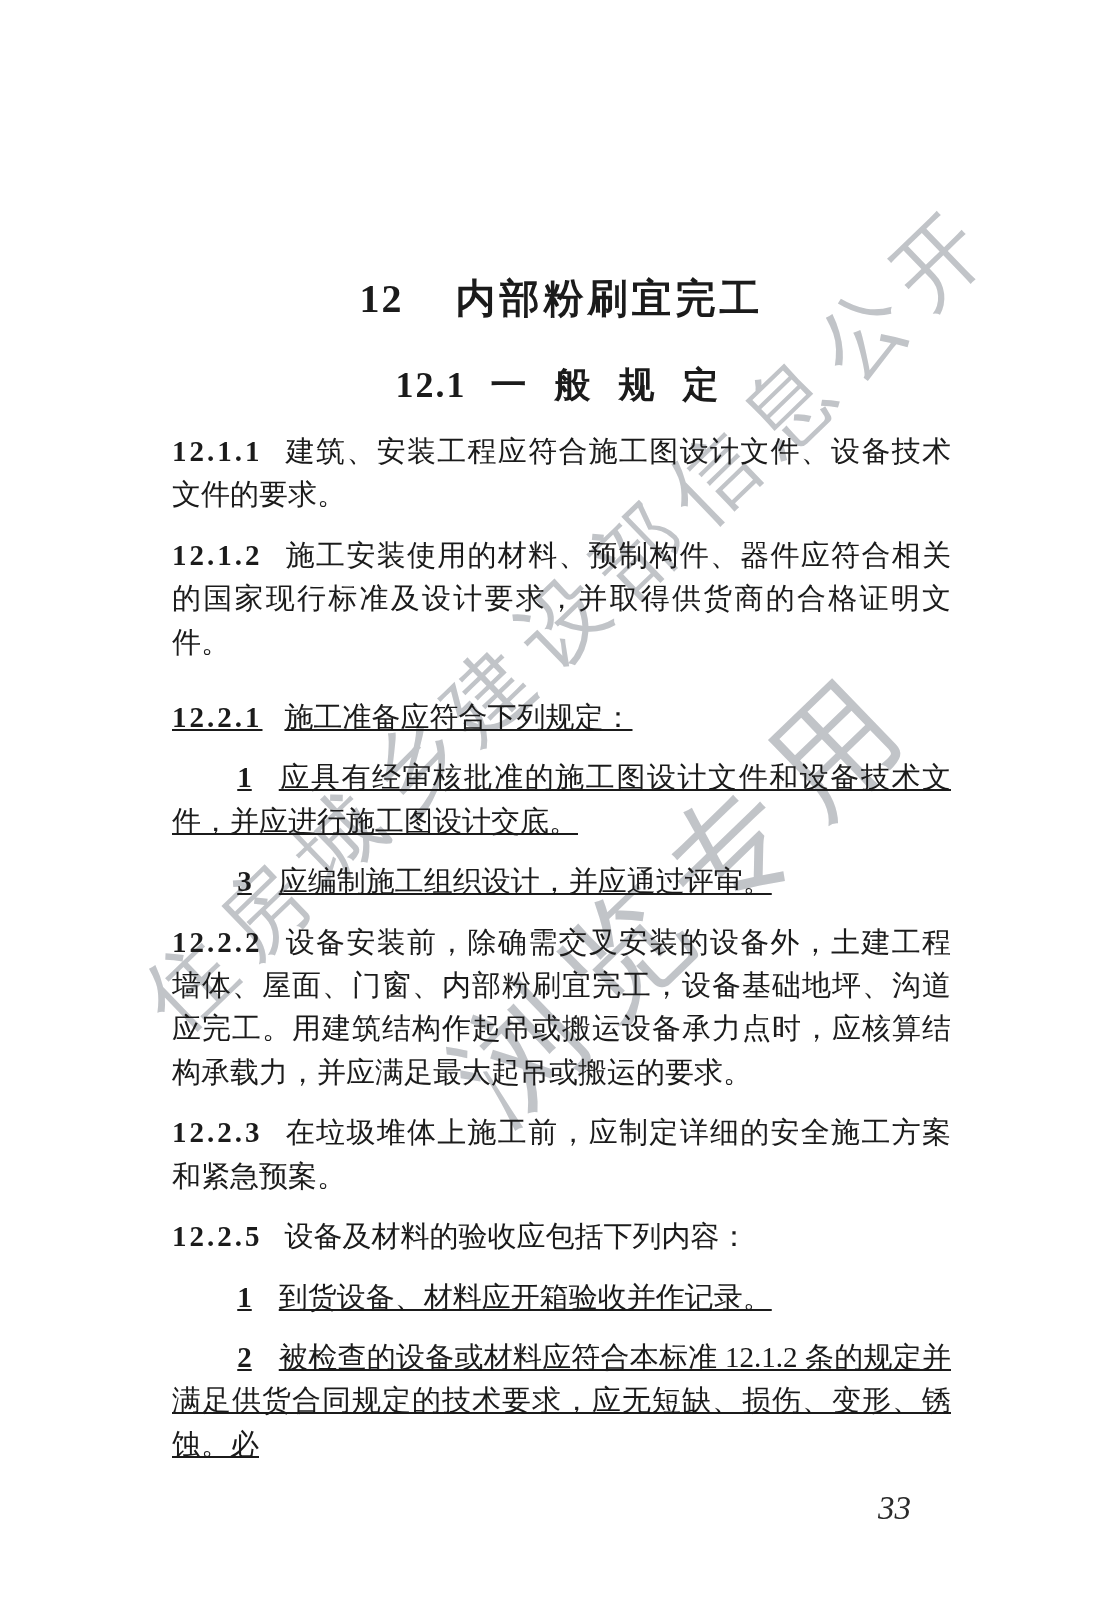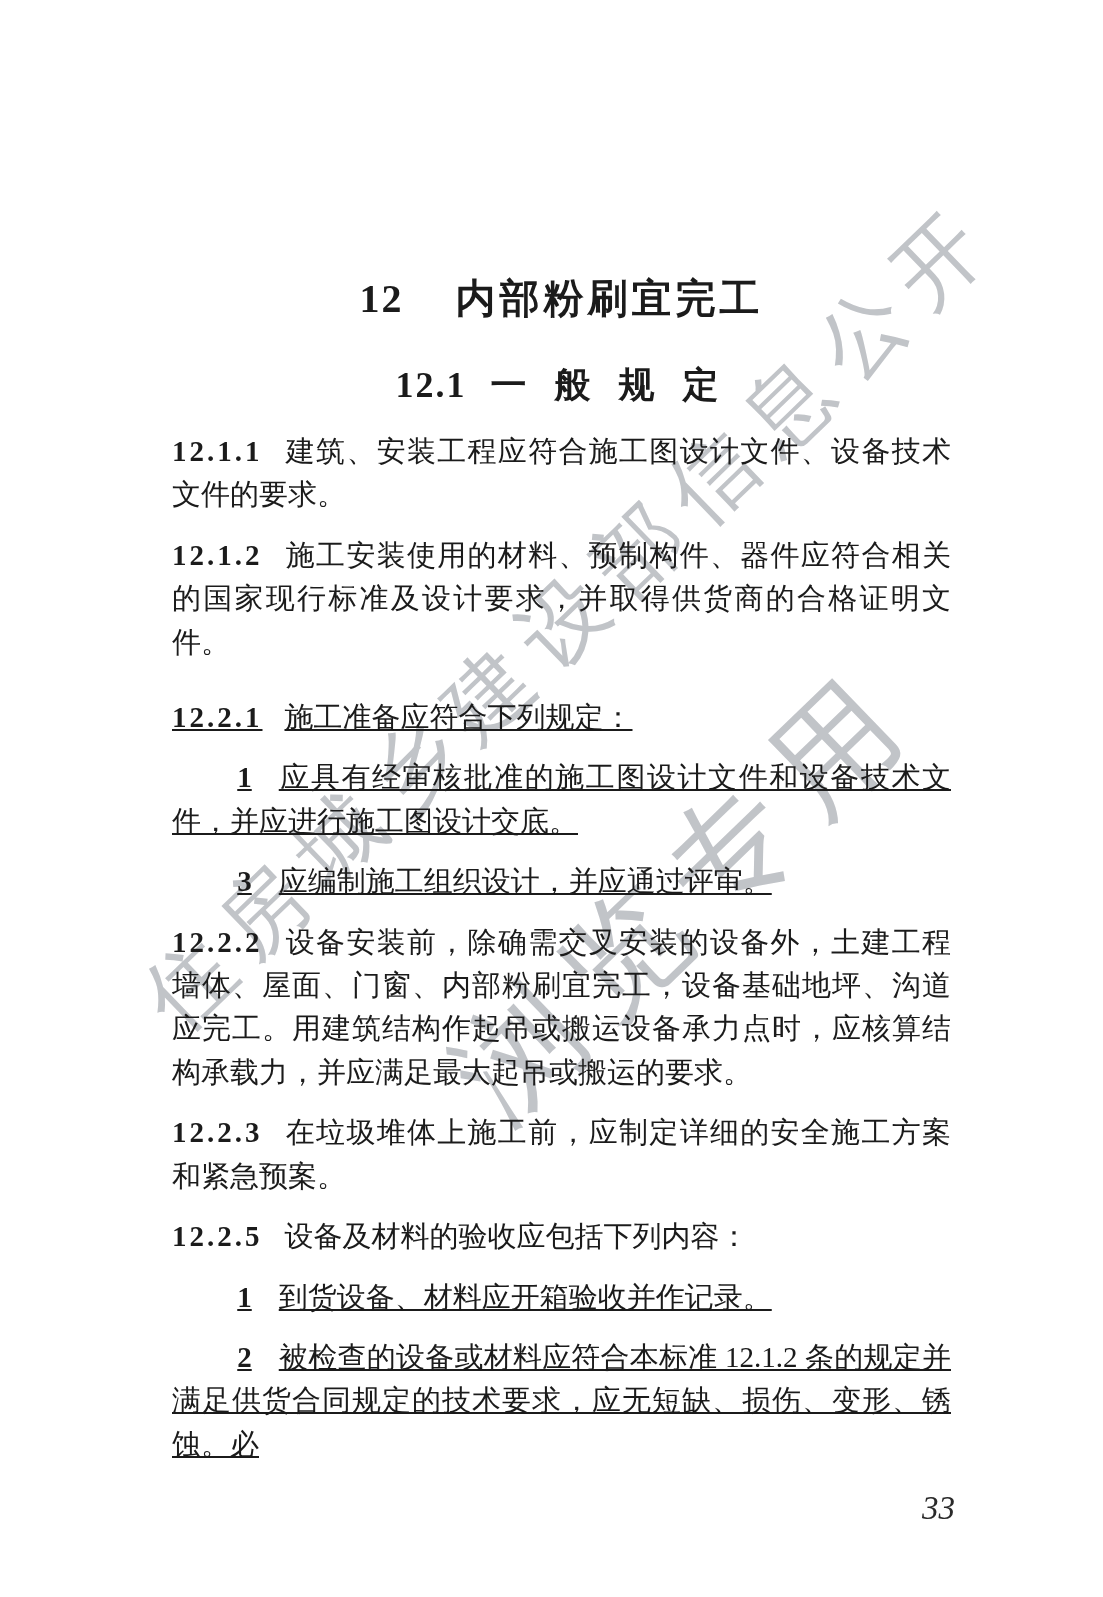--- a/index.html
+++ b/index.html
@@ -55,21 +55,21 @@
     text-justify:inter-ideograph;
   }
   p b { font-weight:bold; font-family:"Liberation Serif", serif; }
   p.clause b { letter-spacing:3px; margin-right:22px; }
   p.first { margin-top:30px; }
   p.after-sec { margin-top:32px;text-decoration:underline; }
   p.sub { text-indent:2.25em;text-decoration:underline; }
   p.sub b { margin-right:27px; }
   .pagenum {
     position:absolute;
-    left:922px; top:1490px;
+    left:878px; top:1490px;
     font-size:33px;
     font-style:italic;
     font-family:"Liberation Serif", serif;
     z-index:1;
     color:#2a2a2a;
   }
 </style>
 </head>
 <body>
 

